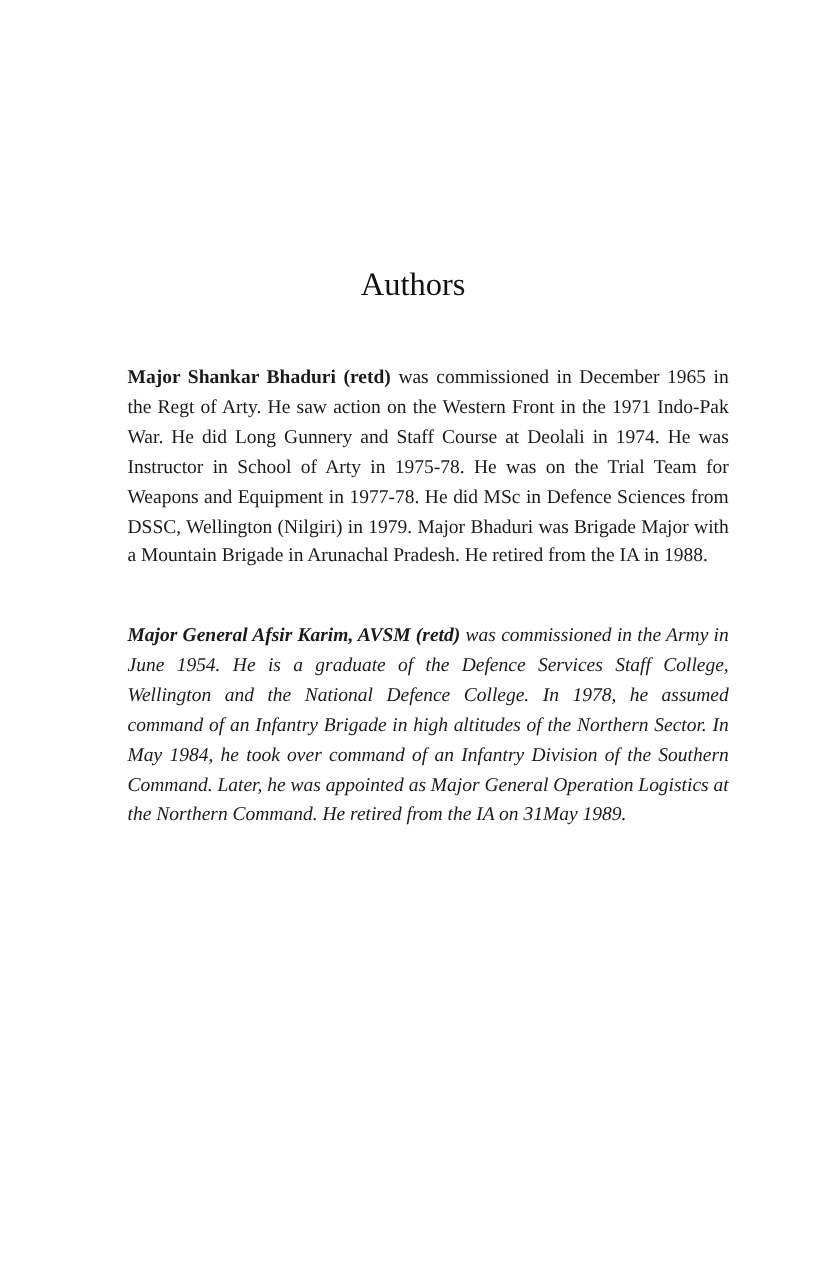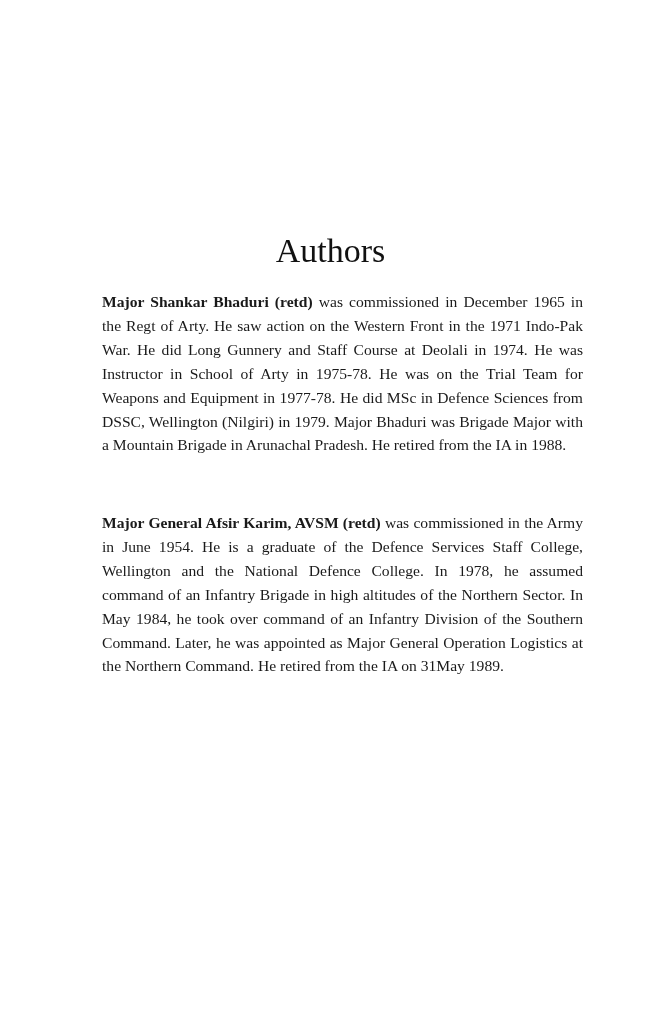--- a/index.html
+++ b/index.html
@@ -16,42 +16,42 @@
       color: #1a1a1a;
     }
     .page {
       position: absolute;
       left: 90px;
       top: 0;
       width: 481px;
     }
     .title {
       position: absolute;
-      top: 235px;
+      top: 212px;
       left: 0;
       width: 481px;
       text-align: center;
-      font-size: 34px;
+      font-size: 26px;
       font-weight: normal;
       margin: 0;
       line-height: 32px;
       color: #111;
     }
     .bio {
       position: absolute;
       left: 0;
       width: 481px;
       margin: 12px;
       font-size: 15.6px;
       line-height: 23.9px;
       text-align: justify;
       hyphens: manual;
     }
     .bio-1 { top: 278px; }
-    .bio-2 { top: 499px; }
+    .bio-2 { top: 485px; font-style: italic; }
     .bio .name {
       font-weight: bold;
     }
   </style>
 </head>
 <body>
 
 <div class="page">
   <h1 class="title">Authors</h1>
 

